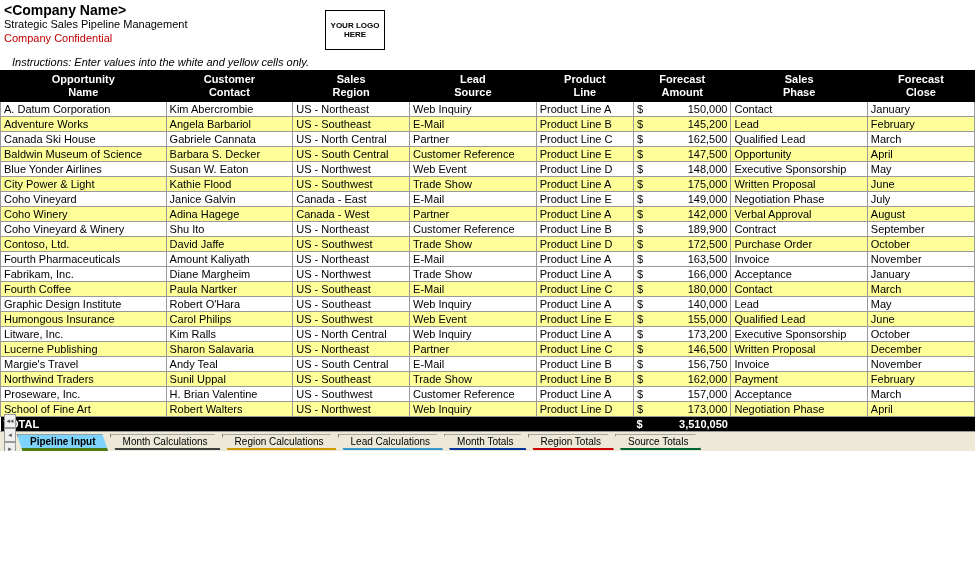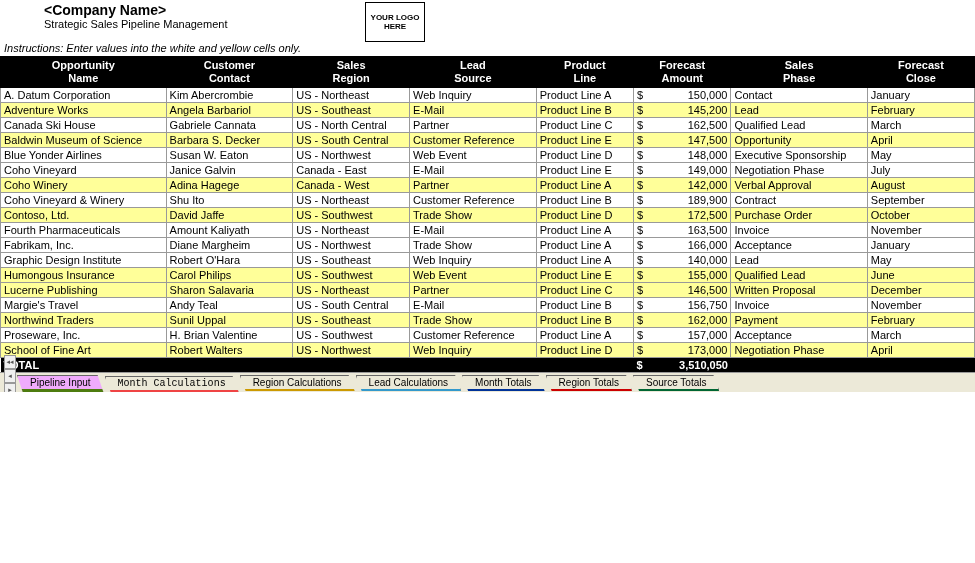--- a/index.html
+++ b/index.html
@@ -1,46 +1,47 @@
 <!DOCTYPE html>
 <html><head>
 <meta charset="utf-8">
 <style>
 * { box-sizing: border-box; margin: 0; padding: 0; }
 body { font-family: Arial, sans-serif; font-size: 11px; background: #fff; width: 975px; }
-.header-area { position: relative; padding: 2px 4px; margin-left: 40px; }
+.header-area { position: relative; padding: 2px 4px; }
 .company-name { font-weight: bold; font-size: 14px; }
 .title { font-weight: normal; font-size: 11px; }
 .confidential { color: #c00000; font-size: 11px; margin-top: 2px; }
-.logo-box { position: absolute; top: 2px; left: 325px; width: 60px; height: 40px; border: 1px solid #000; font-size: 8px; font-weight: bold; text-align: center; display: flex; align-items: center; justify-content: center; padding: 2px; }
-.instructions { font-style: italic; font-size: 11px; margin: 10px 0 2px 4px; }
+.logo-box { position: absolute; top: 10px; left: 325px; width: 60px; height: 40px; border: 1px solid #000; font-size: 8px; font-weight: bold; text-align: center; display: flex; align-items: center; justify-content: center; padding: 2px; }
+.instructions { font-style: italic; font-size: 11px; margin: 10px 0 2px 12px; }
 table { border-collapse: collapse; width: 100%; table-layout: fixed; }
 thead th { background: #000; color: #fff; font-weight: bold; text-align: center; padding: 2px 4px; border: 1px solid #000; line-height: 1.2; }
 tbody td { border: 1px solid #999; padding: 1px 3px; font-size: 11px; white-space: nowrap; overflow: hidden; }
 tbody tr.alt td { background: #ffff99; }
 .col-amt { text-align: right; }
 .dollar { float: left; }
 tfoot td { background: #000; color: #fff; font-weight: bold; padding: 1px 3px; }
 .tabs { display: flex; align-items: center; background: #ece9d8; border-top: 1px solid #999; height: 20px; padding-left: 4px; font-size: 10px; }
 .tab-nav { width: 12px; height: 14px; border: 1px solid #999; background: #f0f0f0; margin-right: 1px; display: flex; align-items: center; justify-content: center; font-size: 7px; color: #555; }
 .tab { padding: 1px 8px; border: 1px solid #666; border-bottom: none; margin-right: 1px; position: relative; clip-path: polygon(0 0, calc(100% - 6px) 0, 100% 100%, 6px 100%); padding-left: 12px; padding-right: 12px; }
-.tab.active { background: #f0abfc; font-weight: normal; border-bottom: 4px solid #4d7c0f; }
-.tab.c-blue { border-bottom: 2px solid #ef4444; font-family: Liberation Mono, monospace; }
+.tab.active { background: #7dd3fc; font-weight: bold; border-bottom: 4px solid #4d7c0f; }
+.tab.c-blue { border-bottom: 2px solid #404040; }
 .tab.c-yellow { border-bottom: 2px solid #cc9900; }
 .tab.c-cyan { border-bottom: 2px solid #3399cc; }
 .tab.c-blue2 { border-bottom: 2px solid #003399; }
 .tab.c-red { border-bottom: 2px solid #cc0000; }
 .tab.c-green { border-bottom: 2px solid #006633; }
 </style>
 </head>
 <body>
 
 <div class="header-area">
   <div class="company-name">&lt;Company Name&gt;</div>
   <div class="title">Strategic Sales Pipeline Management</div>
+  <div class="confidential">Company Confidential</div>
   <div class="logo-box">YOUR LOGO HERE</div>
 </div>
 
 <div class="instructions">Instructions: Enter values into the white and yellow cells only.</div>
 
 <table>
   <colgroup id="colgroup">
       <col style="width: 17%;">
       <col style="width: 13%;">
       <col style="width: 12%;">
@@ -106,20 +107,30 @@
       <tr>
         <td>Blue Yonder Airlines</td>
         <td>Susan W. Eaton</td>
         <td>US - Northwest</td>
         <td>Web Event</td>
         <td>Product Line D</td>
         <td class="col-amt"><span class="dollar">$</span>148,000</td>
         <td>Executive Sponsorship</td>
         <td>May</td>
       </tr>
+      <tr class="alt">
+        <td>City Power &amp; Light</td>
+        <td>Kathie Flood</td>
+        <td>US - Southwest</td>
+        <td>Trade Show</td>
+        <td>Product Line A</td>
+        <td class="col-amt"><span class="dollar">$</span>175,000</td>
+        <td>Written Proposal</td>
+        <td>June</td>
+      </tr>
       <tr>
         <td>Coho Vineyard</td>
         <td>Janice Galvin</td>
         <td>Canada - East</td>
         <td>E-Mail</td>
         <td>Product Line E</td>
         <td class="col-amt"><span class="dollar">$</span>149,000</td>
         <td>Negotiation Phase</td>
         <td>July</td>
       </tr>
@@ -166,39 +177,59 @@
       <tr>
         <td>Fabrikam, Inc.</td>
         <td>Diane Margheim</td>
         <td>US - Northwest</td>
         <td>Trade Show</td>
         <td>Product Line A</td>
         <td class="col-amt"><span class="dollar">$</span>166,000</td>
         <td>Acceptance</td>
         <td>January</td>
       </tr>
+      <tr class="alt">
+        <td>Fourth Coffee</td>
+        <td>Paula Nartker</td>
+        <td>US - Southeast</td>
+        <td>E-Mail</td>
+        <td>Product Line C</td>
+        <td class="col-amt"><span class="dollar">$</span>180,000</td>
+        <td>Contact</td>
+        <td>March</td>
+      </tr>
       <tr>
         <td>Graphic Design Institute</td>
         <td>Robert O'Hara</td>
         <td>US - Southeast</td>
         <td>Web Inquiry</td>
         <td>Product Line A</td>
         <td class="col-amt"><span class="dollar">$</span>140,000</td>
         <td>Lead</td>
         <td>May</td>
       </tr>
       <tr class="alt">
         <td>Humongous Insurance</td>
         <td>Carol Philips</td>
         <td>US - Southwest</td>
         <td>Web Event</td>
         <td>Product Line E</td>
         <td class="col-amt"><span class="dollar">$</span>155,000</td>
         <td>Qualified Lead</td>
         <td>June</td>
+      </tr>
+      <tr>
+        <td>Litware, Inc.</td>
+        <td>Kim Ralls</td>
+        <td>US - North Central</td>
+        <td>Web Inquiry</td>
+        <td>Product Line A</td>
+        <td class="col-amt"><span class="dollar">$</span>173,200</td>
+        <td>Executive Sponsorship</td>
+        <td>October</td>
       </tr>
       <tr class="alt">
         <td>Lucerne Publishing</td>
         <td>Sharon Salavaria</td>
         <td>US - Northeast</td>
         <td>Partner</td>
         <td>Product Line C</td>
         <td class="col-amt"><span class="dollar">$</span>146,500</td>
         <td>Written Proposal</td>
         <td>December</td>

